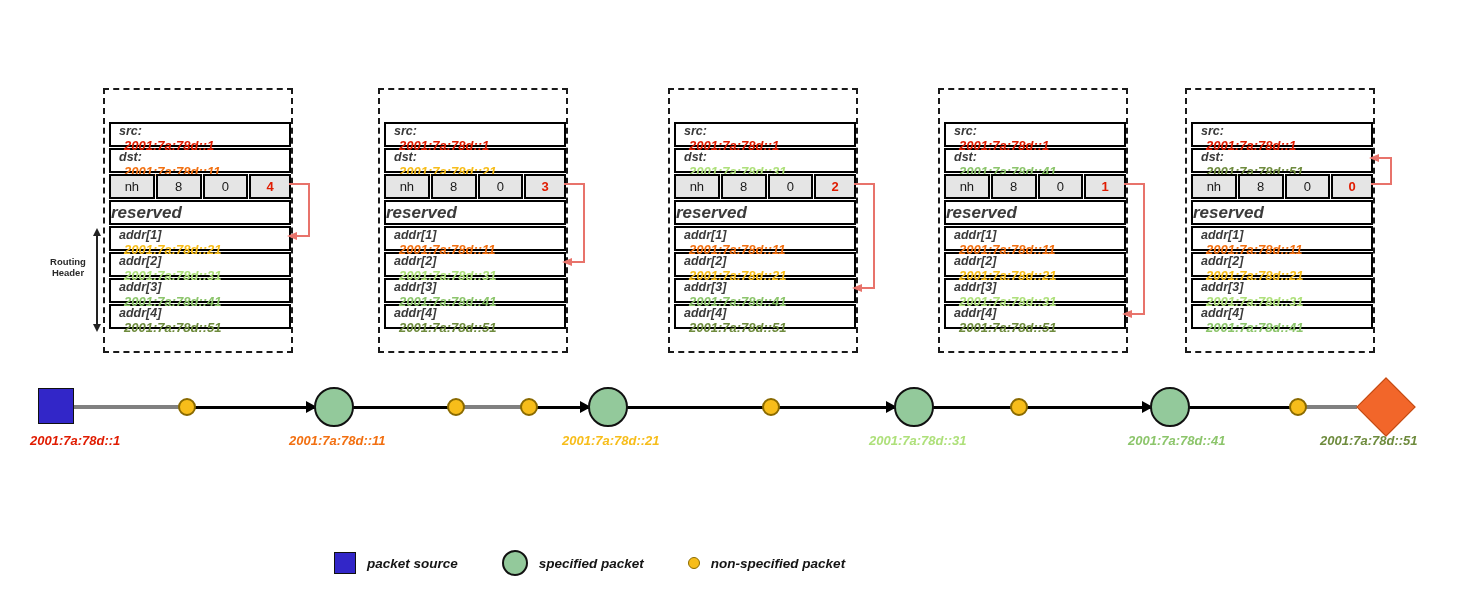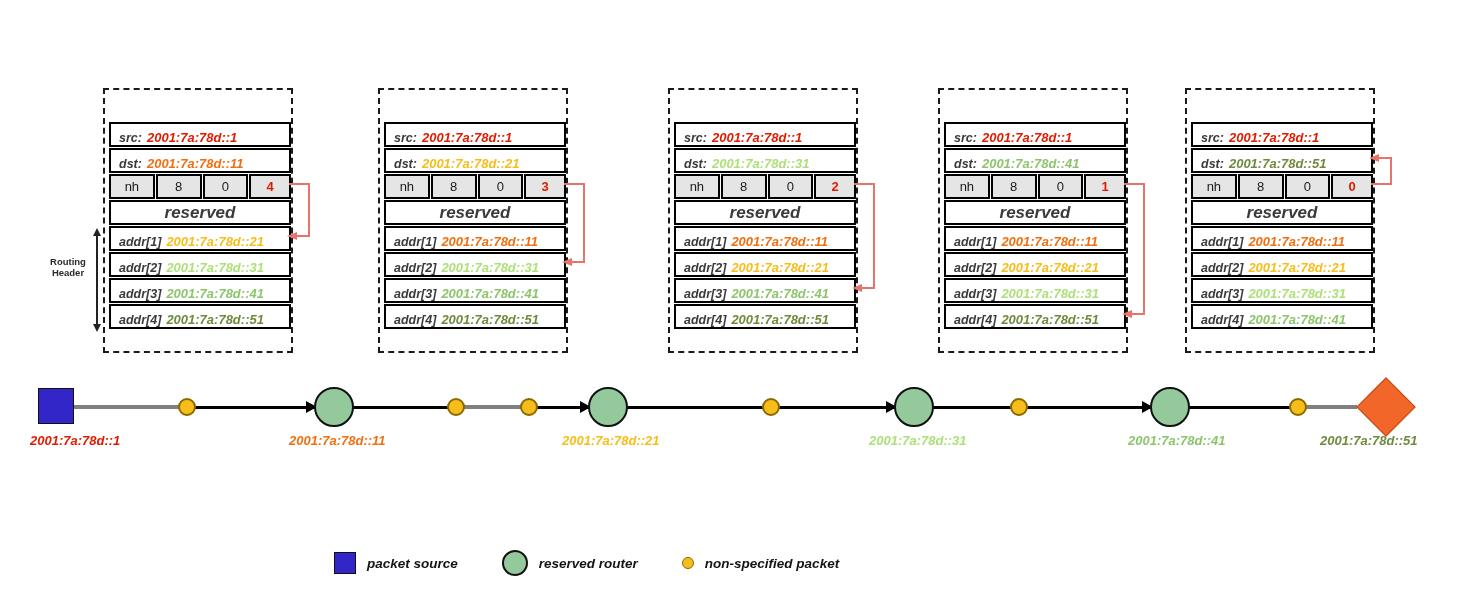--- a/index.html
+++ b/index.html
@@ -5,21 +5,21 @@
   html,body{margin:0;padding:0;background:#ffffff;}
   body{width:1482px;height:612px;position:relative;overflow:hidden;
        font-family:"Liberation Sans", sans-serif;}
   #stage{position:absolute;left:0;top:0;width:1482px;height:612px;}
 
   
   .pkt{position:absolute;top:88px;width:190px;height:265px;
        border:2px dashed #1a1a1a;box-sizing:border-box;}
   .pkt .tbl{position:absolute;left:4px;top:32px;width:182px;}
   .row{height:25px;box-sizing:border-box;border:2px solid #000;
-       background:#fff;display:flex;align-items:flex-end;margin-bottom:1px;}
+       background:#fff;display:flex;align-items:flex-start;margin-bottom:1px;flex-direction:column;}
   .row.pad{padding-left:8px;}
   .fld{font-style:italic;font-weight:bold;font-size:12.5px;color:#3b3b3b;}
   .val{font-style:italic;font-weight:bold;font-size:13px;margin-left:5px;
        white-space:nowrap;}
   .reserved{justify-content:center;}
   .reserved .fld{font-size:17px;}
   .nhrow{display:flex;height:25px;margin-bottom:1px;}
   .nhcell{border:2px solid #000;box-sizing:border-box;background:#e5e5e5;
           display:flex;align-items:center;justify-content:center;
           font-size:13px;color:#1a1a1a;margin-right:1px;}
@@ -305,21 +305,21 @@
       <div class="nlbl" style="left: 1320px; top: 53px; color: rgb(110, 139, 61);">2001:7a:78d::51</div>
     </div>
 
   <div id="legend">
       <div class="lgitem">
         <div class="lg-sq"></div>
         <div class="lgtxt">packet source</div>
       </div>
       <div class="lgitem">
         <div class="lg-circ"></div>
-        <div class="lgtxt">reserved router</div>
+        <div class="lgtxt">specified packet</div>
       </div>
       <div class="lgitem">
         <div class="lg-dot"></div>
         <div class="lgtxt">non-specified packet</div>
       </div>
     </div>
 <svg class="arrow" width="32" height="64" viewBox="0 0 32 64" style="left: 287px; top: 178px;">
       <path d="M 2 6 H 22 V 58 H 10" fill="none" stroke="#e8736b" stroke-width="2"></path>
       <polygon points="0,58 10,54 10,62" fill="#e8736b"></polygon>
     </svg>

